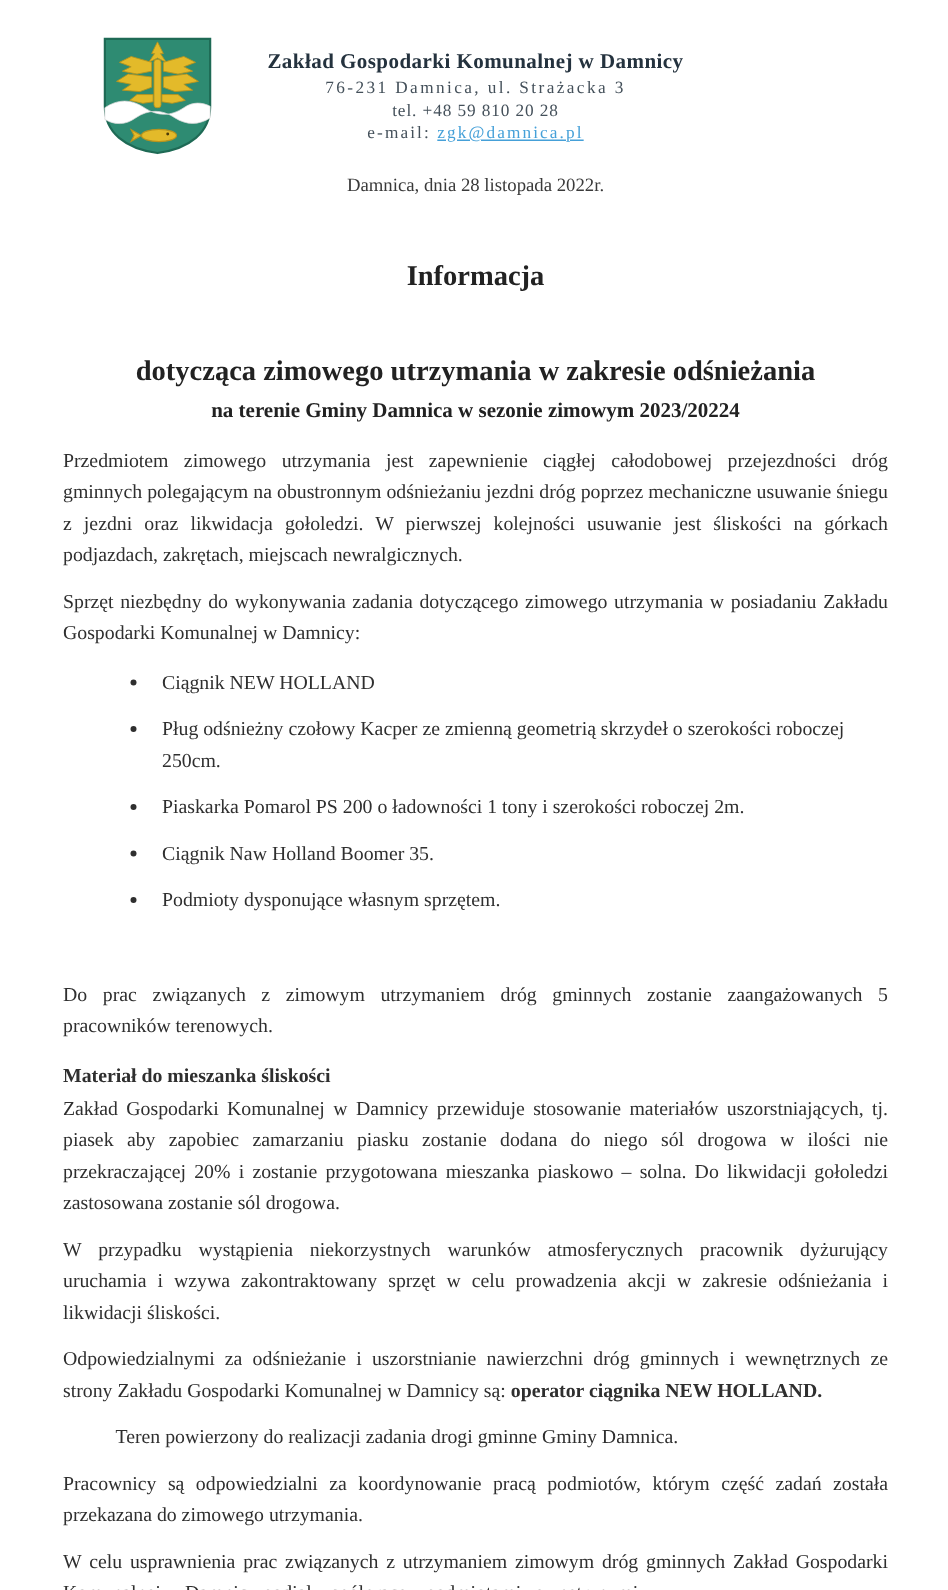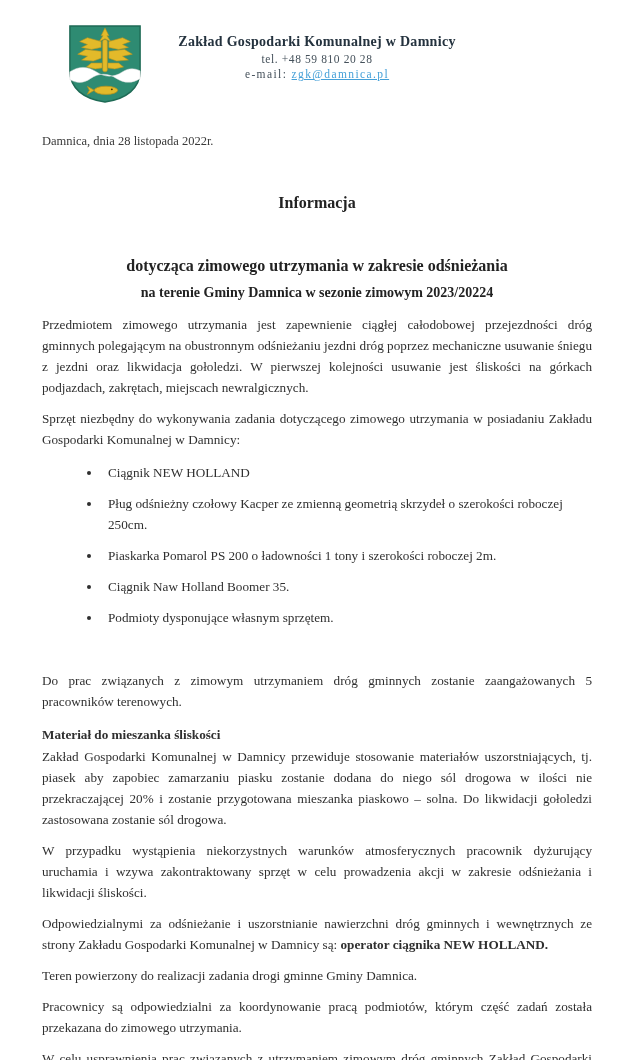--- a/index.html
+++ b/index.html
@@ -21,30 +21,30 @@
   }
   
   .letterhead{position:relative;min-height:88px;}
   .crest{position:absolute;left:24px;top:2px;width:78px;height:80px;}
   .head-center{width:100%;text-align:center;padding-top:12px;}
   .org-name{font-weight:bold;font-size:14px;letter-spacing:.3px;color:#24323e;}
   .org-line{font-size:11.5px;letter-spacing:1.6px;color:#44505a;margin-top:3px;}
   .org-line.tel{letter-spacing:.6px;}
   .email-row{font-size:11.5px;letter-spacing:1.4px;color:#44505a;margin-top:3px;}
   .email-link{color:var(--link-blue);text-decoration:underline;cursor:pointer;}
-  .date-line{text-align:left;font-size:12.5px;margin-top:24px;color:#3a3a3a;}
+  .date-line{text-align:center;font-size:12.5px;margin-top:6px;color:#3a3a3a;}
   
   .doc-title{text-align:center;margin-top:14px;font-weight:bold;color:#222;}
-  .doc-title .t1,.doc-title .t2{font-size:16px;line-height:19px;margin-top:44px;}
+  .doc-title .t1,.doc-title .t2{font-size:19px;line-height:19px;margin-top:44px;}
   .doc-title .t3{font-size:13.5px;margin-top:9px;}
   .doc-title .t4{font-size:14px;margin-top:10px;}
   
   .body-text{margin-top:13px;font-size:13.2px;line-height:21px;}
   .body-text p{text-align:justify;margin-top:10px;}
-  p.no-just{text-align:left;}
+  p.no-just{text-align:left;margin-left:35px;}
   p.bold-head{font-weight:bold;margin-top:12px;margin-bottom:0;}
   p.tight{margin-top:1px;}
   ul.equip{margin:12px 0 0 0;padding-left:60px;list-style:disc;}
   ul.equip li{margin-top:10px;padding-left:6px;text-align:left;}
   .gap-lg{margin-top:42px !important;}
   .bold-inline{font-weight:bold;}
 </style>
 </head>
 <body>
 
@@ -74,20 +74,21 @@
 
       <g fill="var(--crest-gold)" stroke="#b8931d" stroke-width="0.8">
         <ellipse cx="41" cy="68" rx="12" ry="4.2"></ellipse>
         <polygon points="29,68 22,64 24,68 22,72"></polygon>
         <circle cx="47" cy="67" r="1" fill="#4a3a08" stroke="none"></circle>
       </g>
     </svg>
 
     <div class="head-center">
       <div class="org-name">Zakład Gospodarki Komunalnej w Damnicy</div>
+      <div class="org-line">76-231 Damnica, ul. Strażacka 3</div>
       <div class="org-line tel">tel. +48 59 810 20 28</div>
       <div class="email-row">
         <span>e-mail:</span>
         <span class="email-link">zgk@damnica.pl</span>
       </div>
     </div>
   </div>
 
   <div class="date-line">Damnica, dnia 28 listopada 2022r.</div>
 

